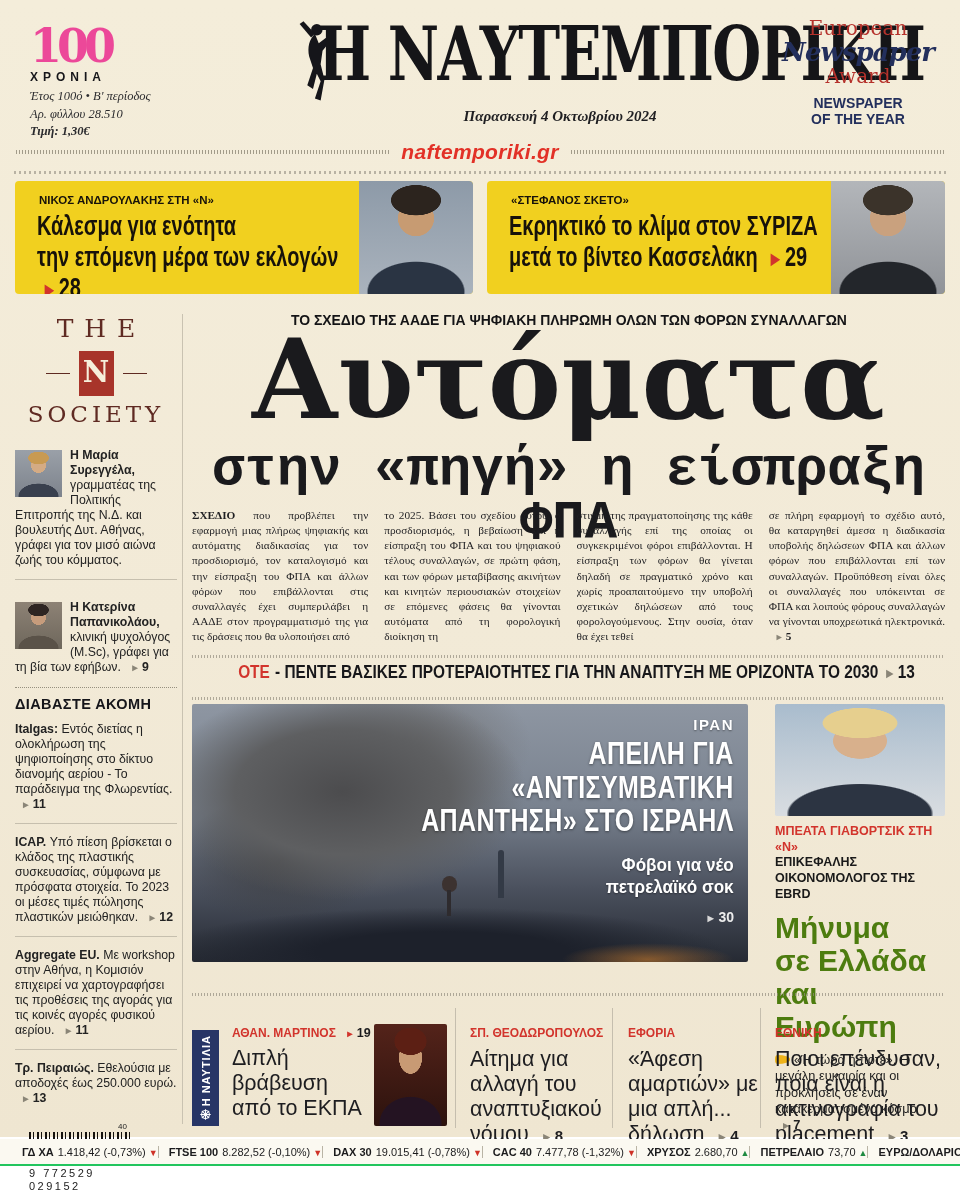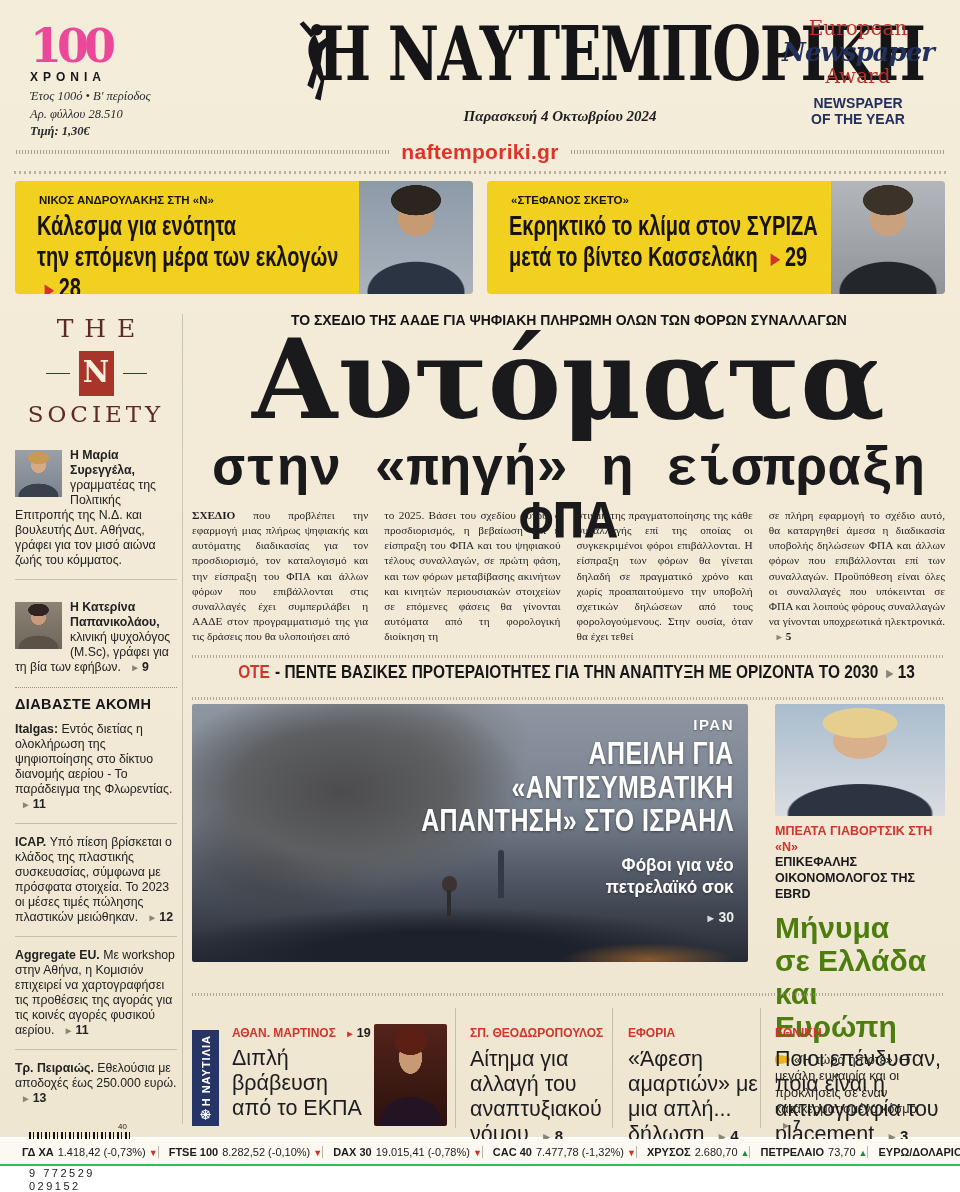--- a/index.html
+++ b/index.html
@@ -20,21 +20,21 @@
   .chronia { font-size:12px; font-weight:bold; letter-spacing:5px; margin-top:3px; color:#16161a; }
   .issue-meta { position:absolute; left:30px; top:88px; font-style:italic; font-size:12.5px;
                 line-height:1.4; font-family:"Liberation Serif",serif; color:#2b2b2e; }
   .hermes { position:absolute; left:292px; top:18px; }
   .masthead-title { position:absolute; left:318px; top:16px; white-space:nowrap; }
   .masthead-title span { display:inline-block; font-family:"DejaVu Serif",serif; font-weight:bold;
                          font-size:74px; line-height:1.05; letter-spacing:-2px; color:#151518;
                          transform:scaleX(.76); transform-origin:0 0; }
   .masthead-date { position:absolute; left:350px; top:108px; width:420px; text-align:center;
                    font:italic bold 15px "Liberation Serif",serif; color:#1f1f22; }
-  .site-row { position:absolute; left:16px; right:16px; top:140px; display:flex; align-items:center; gap:12px; }
+  .site-row { position:absolute; left:16px; right:16px; top:140px; display:flex; align-items:center; gap:12px;font-style:italic; }
   .dashline { flex:1; height:4px; background:repeating-linear-gradient(90deg,#87816f 0 1px,transparent 1px 3px); opacity:.75; }
   .site { color:#e23127; font-weight:bold; font-size:21px; letter-spacing:.3px; }
   .award { position:absolute; right:24px; top:18px; width:156px; text-align:center; }
   .award-european, .award-award { font-family:"DejaVu Serif",serif; color:#b5322c; font-size:20px; line-height:1.05; }
   .award-news { font-family:"DejaVu Serif",serif; font-weight:bold; font-style:italic; color:#232f5c;
                 font-size:26px; line-height:1.05; letter-spacing:-1px; }
   .award-noty { margin-top:8px; color:#232f5c; font-weight:bold; font-size:14px; line-height:1.15; }
   .hdr-sep { position:absolute; left:14px; right:14px; top:171px; height:3px;
              background:repeating-linear-gradient(90deg,#7d786e 0 2px,transparent 2px 5px); opacity:.5; }
 

